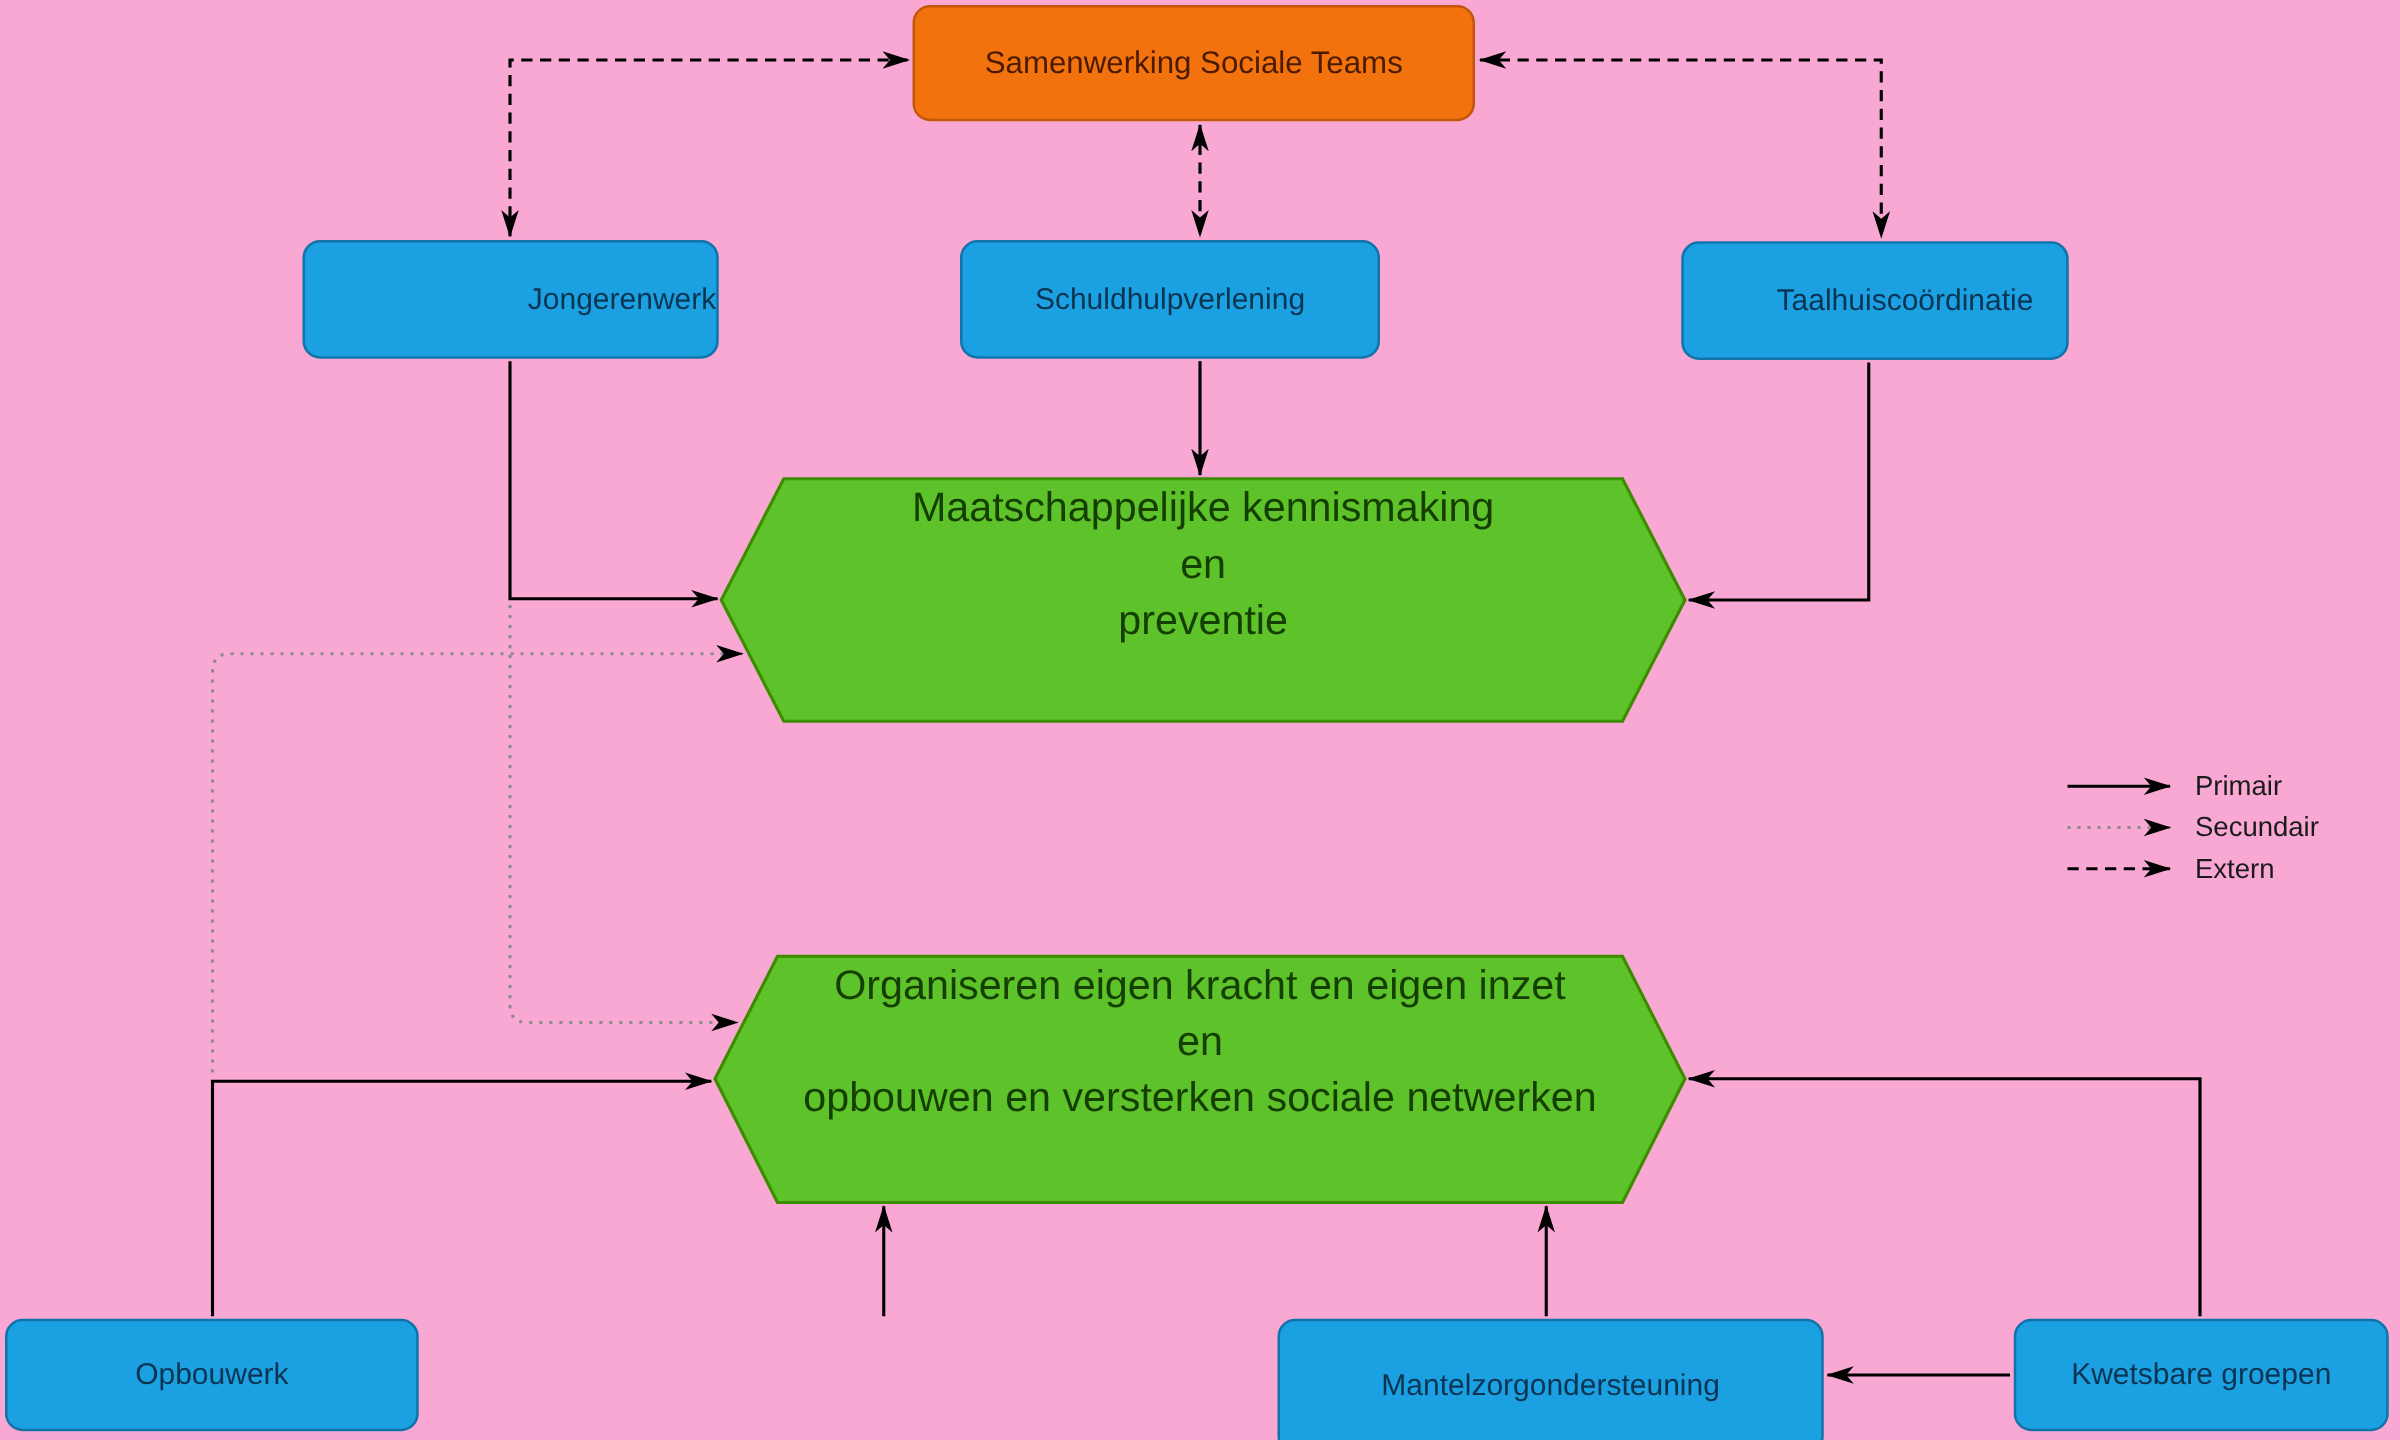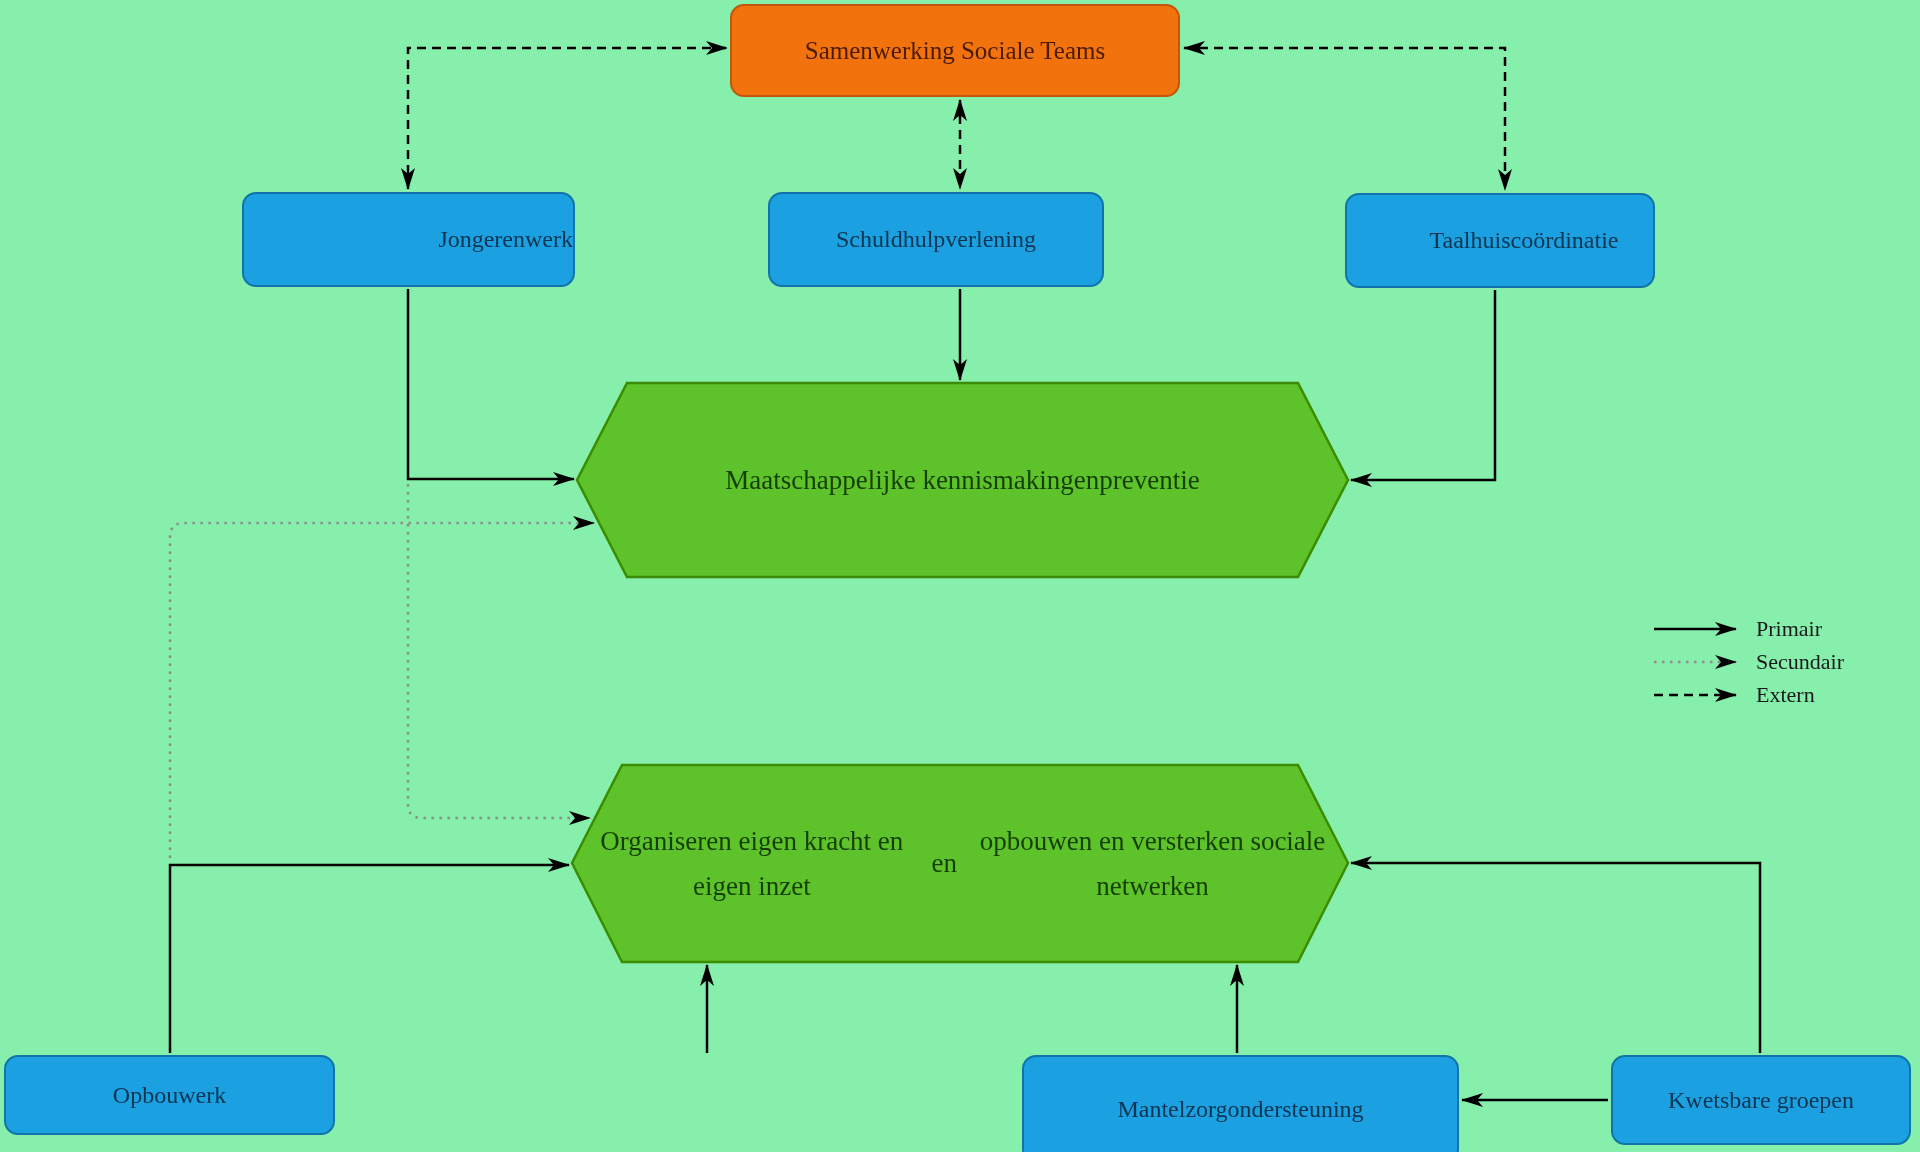--- a/index.html
+++ b/index.html
@@ -1,30 +1,30 @@
 <!DOCTYPE html>
 <html><head>
 <meta charset="utf-8">
 <style>
   html,body{margin:0;padding:0;background:#ffffff;}
   .canvas{
-    position:relative;width:1920px;height:1152px;background:#86efac;
-    font-family:Liberation Serif, serif;overflow:hidden;
+    position:relative;width:1920px;height:1152px;background:#f9a8d4;
+    font-family:Liberation Sans, sans-serif;overflow:hidden;
   }
   .edges-layer{position:absolute;left:0;top:0;z-index:0;}
   .node{
     position:absolute;display:flex;align-items:center;justify-content:center;
     text-align:center;box-sizing:border-box;z-index:2;
   }
   .rect{border-radius:14px;border:2px solid;}
   .rect.orange{background:#F2720D;border-color:#C2570A;color:#4A1B00;font-size:25px;}
   .rect.blue{background:#1BA1E2;border-color:#1173A8;color:#0B3552;font-size:24px;}
   .hex-label{
-    position:absolute;display:flex;flex-direction:row;align-items:center;justify-content:center;
-    text-align:center;z-index:2;color:#153F00;font-size:27px;line-height:45px;
+    position:absolute;display:flex;flex-direction:column;align-items:center;
+    text-align:center;z-index:2;color:#153F00;font-size:33px;line-height:45px;
   }
   .legend{
     position:absolute;left:1652px;top:612px;z-index:2;display:flex;flex-direction:column;
   }
   .legend-row{display:flex;align-items:center;height:33px;}
   .legend-row svg{flex:0 0 auto;}
   .legend-label{margin-left:16px;font-size:22px;color:#1a1a1a;}
 </style>
 </head>
 <body>
@@ -79,21 +79,21 @@
     <div>en</div>
     <div>preventie</div>
   </div>
 
   <div class="hex-label" style="left:572px;top:765px;width:776px;height:197px;">
     <div>Organiseren eigen kracht en eigen inzet</div>
     <div>en</div>
     <div>opbouwen en versterken sociale netwerken</div>
   </div>
 
-  <div class="node rect blue" style="left:4px;top:1055px;width:331px;height:80px;">
+  <div class="node rect blue" style="left:4px;top:1055px;width:331px;height:90px;">
     <span>Opbouwerk</span>
   </div>
 
 
   <div class="node rect blue" style="left:1022px;top:1055px;width:437px;height:108px;align-items:center;">
     <span>Mantelzorgondersteuning</span>
   </div>
 
   <div class="node rect blue" style="left:1611px;top:1055px;width:300px;height:90px;">
     <span>Kwetsbare groepen</span>

